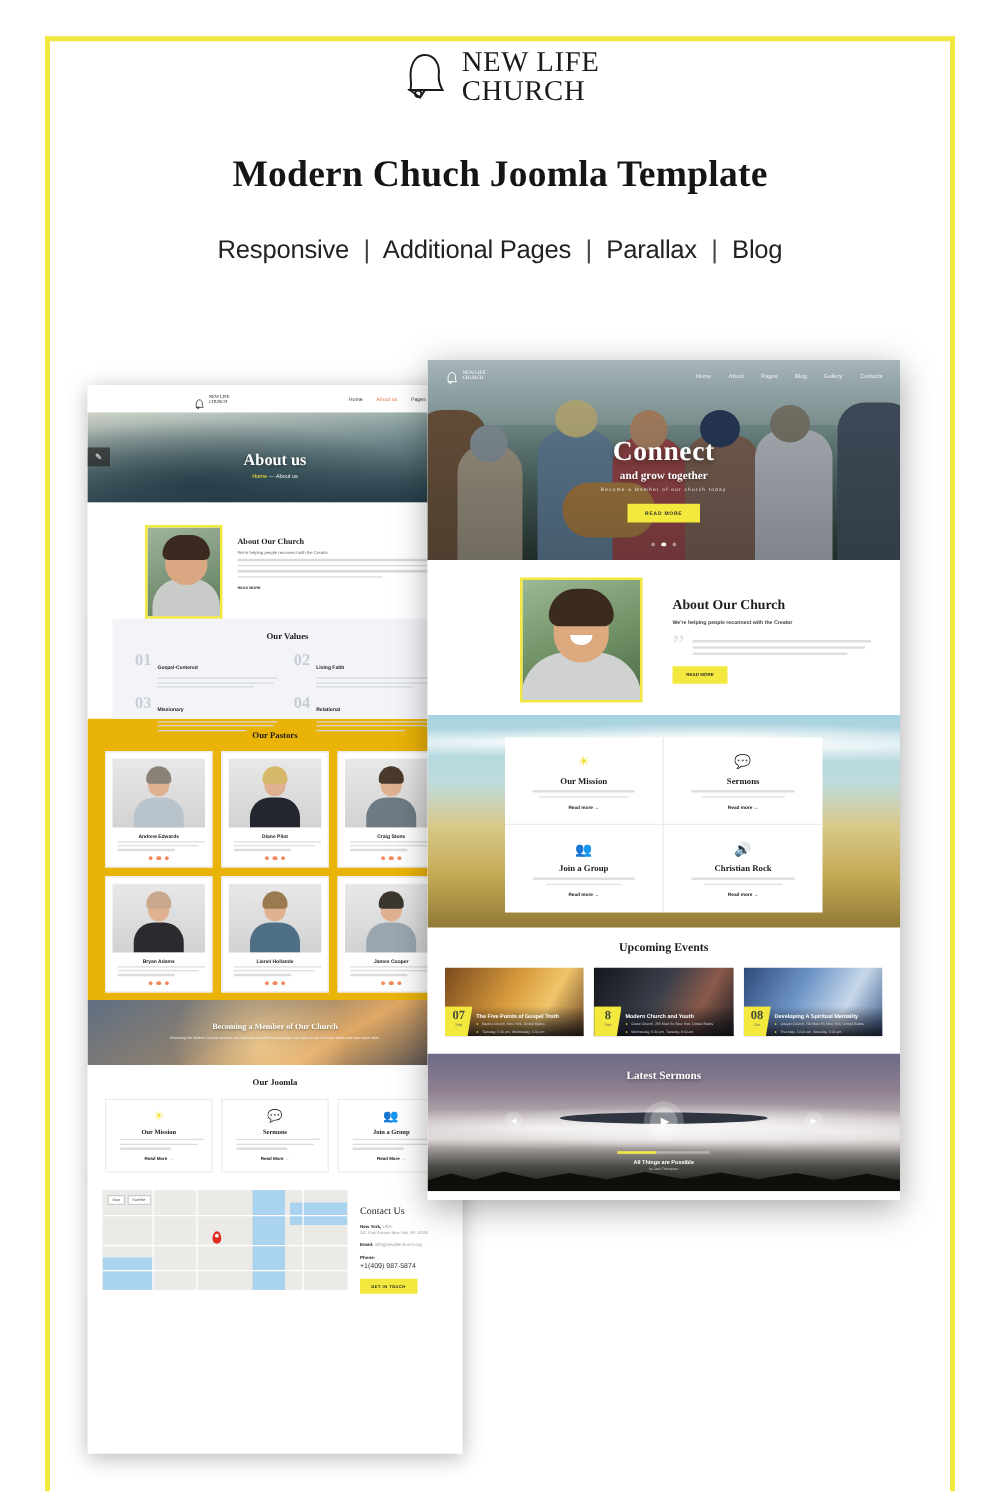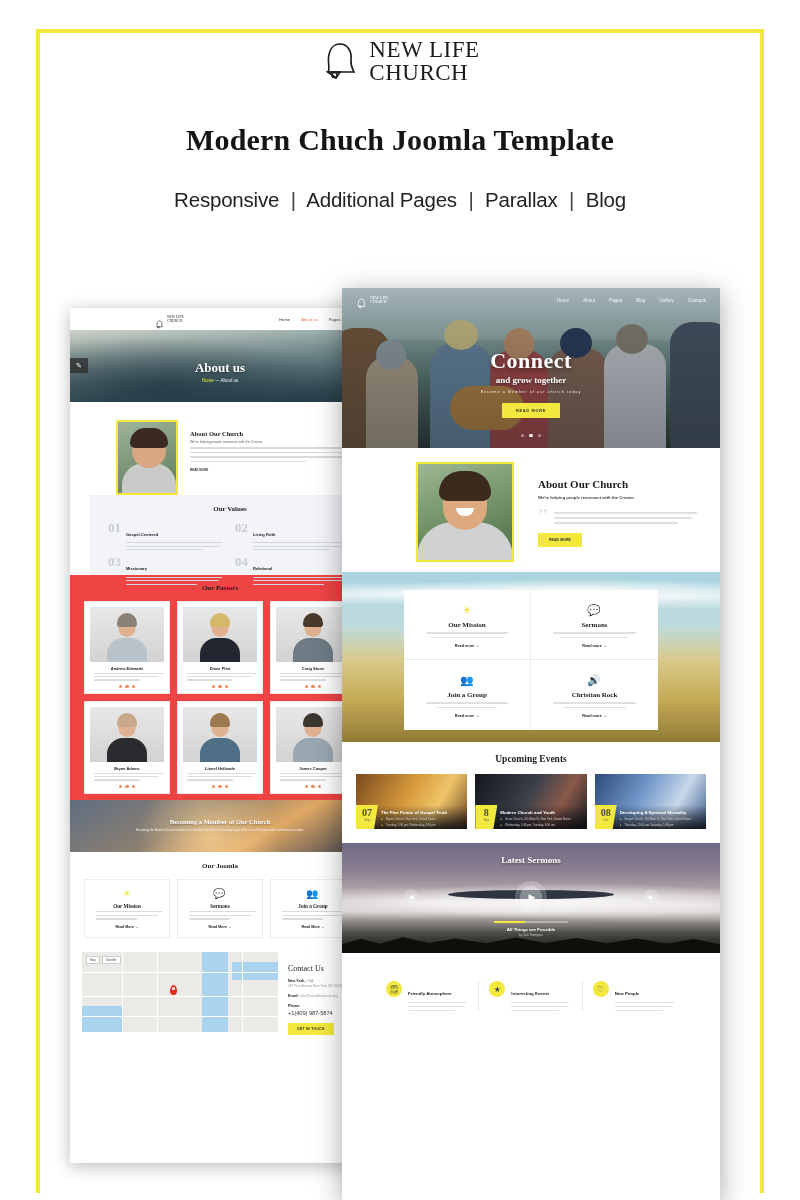--- a/index.html
+++ b/index.html
@@ -71,21 +71,21 @@
   .pl-lines div { height:1.6px; background:#dadada; margin-top:3px; border-radius:1px; }
 
   .pl-values { position:relative; height:80px; background:#f3f4f8; padding-top:10px;margin-left:20px; }
   .pl-sec-h { text-align:center; font-family:"Liberation Serif",serif; font-weight:bold; font-size:7px; color:#1d1d1d; }
   .pl-vgrid { display:grid; grid-template-columns:1fr 1fr; gap:6px 10px; padding:9px 18px 0 18px; }
   .pl-vitem { display:flex; gap:5px; }
   .pl-vnum { font-family:"Liberation Serif",serif; font-size:13px; color:#c9ccd6; font-weight:bold; line-height:12px; }
   .pl-vtitle { font-size:4px; font-weight:bold; color:#222; }
   .pl-vlines div { height:1.3px; background:#d3d6de; margin-top:2.2px; border-radius:1px; }
 
-  .pl-pastors { background:#ef4444; padding:9px 0 6px; }
+  .pl-pastors { background:#eab308; padding:9px 0 6px; }
   .pl-pgrid { display:grid; grid-template-columns:repeat(3,1fr); gap:7px; padding:9px 14px 0; }
   .pl-card { border:1px solid #eceaea; background:#fff; padding:5px; }
   .pl-ava { height:55px; background:linear-gradient(#e8e8e8,#d2d2d2); position:relative; overflow:hidden; }
   .pl-ava .h{position:absolute;left:50%;top:6px;transform:translateX(-50%);width:20px;height:14px;border-radius:10px 10px 3px 3px;}
   .pl-ava .f{position:absolute;left:50%;top:10px;transform:translateX(-50%);width:17px;height:20px;border-radius:9px;background:#e0b190;}
   .pl-ava .s{position:absolute;left:50%;bottom:0;transform:translateX(-50%);width:40px;height:24px;border-radius:16px 16px 0 0;}
   .pl-name { text-align:center; font-size:4px; font-weight:bold; color:#222; margin-top:4px; }
   .pl-bio div { height:1.2px; background:#dcdcdc; margin:2px 4px 0; border-radius:1px; }
   .pl-soc { display:flex; justify-content:center; gap:3px; margin-top:4px; }
   .pl-soc i { width:3.4px; height:3.4px; border-radius:50%; background:#f08a5d; display:block; }
@@ -118,21 +118,21 @@
   .pl-ct h4 { font-family:"Liberation Serif",serif; font-weight:normal; font-size:8px; color:#1d1d1d; }
   .pl-ct .lbl { font-size:3.6px; font-weight:bold; color:#222; margin-top:6px; }
   .pl-ct .lbl em { font-style:normal; color:#999; font-weight:normal; }
   .pl-ct .val { font-size:3.2px; color:#9a9a9a; margin-top:1.5px; }
   .pl-ct .phone { font-size:5.6px; color:#333; margin-top:2px; }
   .pl-ct .btn { margin-top:7px; display:inline-block; background:#F3E83E; color:#222;
       font-size:3.2px; font-weight:bold; padding:4px 9px; letter-spacing:.4px; }
 
   
   .panel-right {
-    position:absolute; left:342px; top:288px; width:378px; height:912px;
+    position:absolute; left:342px; top:288px; width:378px; height:672px;
     background:#fff; overflow:hidden; box-shadow:0 6px 26px rgba(0,0,0,.35);
   }
   .pr-hero { position:relative; height:160px; overflow:hidden;
      background:linear-gradient(to bottom,#a9c0c9 0%,#8fa9ad 30%,#5e7a72 58%,#2c3a33 100%); }
   .pr-hero .sky{position:absolute;left:0;right:0;top:0;height:58px;background:linear-gradient(#c6d6dc,#98b2ad);}
   .pr-hero .lake{position:absolute;left:0;right:0;top:52px;height:24px;background:linear-gradient(#8aa6a1,#6f8c87);}
   .pr-hero .figs{position:absolute;inset:0;}
   .pr-hero .fig{position:absolute;bottom:0;border-radius:22px 22px 0 0;}
   .pr-hero .head{position:absolute;border-radius:50%;}
   .pr-hero::after{content:"";position:absolute;inset:0;background:linear-gradient(to bottom,rgba(20,30,35,.18),rgba(15,25,30,.42));}

